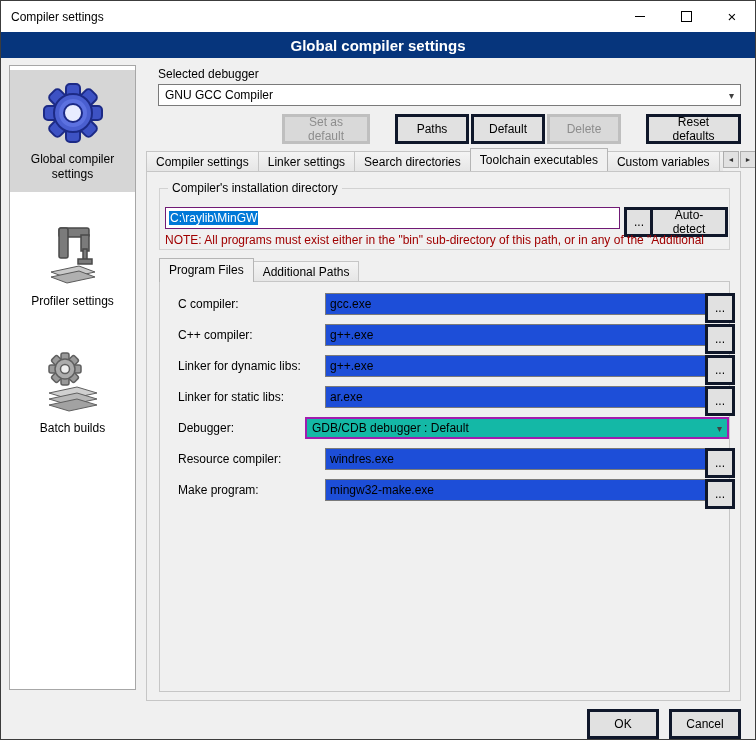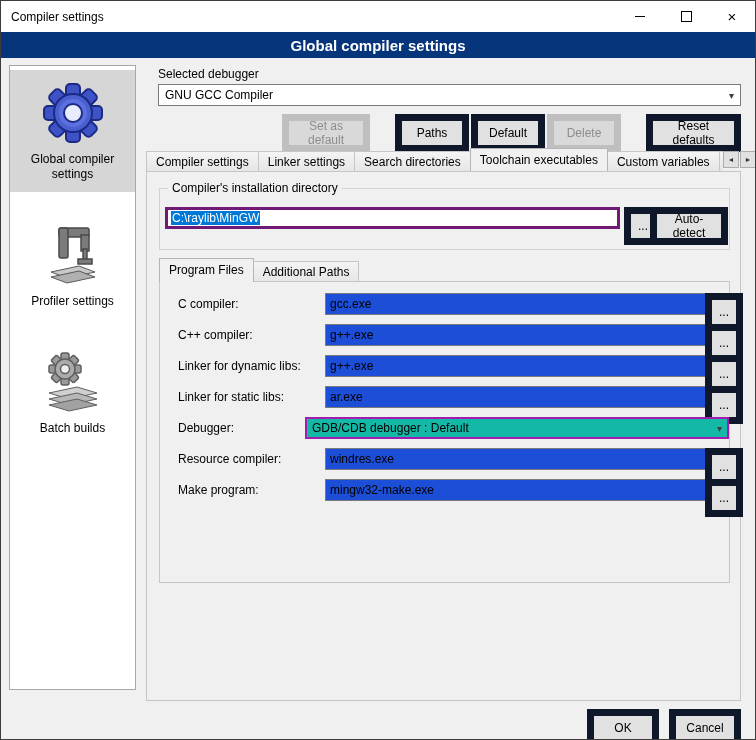--- a/index.html
+++ b/index.html
@@ -27,21 +27,21 @@
   .side-item.selected{background:#d6d6d6;}
   .side-item.mt1{margin-top:2px;}
   .side-item.mt2{margin-top:20px;}
   .side-icon{width:64px;height:64px;}
   
   .lbl-selected{position:absolute;left:157px;top:66px;}
   .sel-combo{position:absolute;left:157px;top:83px;width:583px;height:22px;background:#fff;border:1px solid #7a7a7a;
     box-sizing:border-box;display:flex;align-items:center;padding:0 6px;cursor:default;}
   .combo-arrow{margin-left:auto;font-size:10px;color:#404040;}
   
-  .btn{position:absolute;height:23px;background:#e1e1e1;border:7px solid #0f172a;box-sizing:border-box;
+  .btn{position:absolute;height:23px;background:#e1e1e1;border:3px solid #0f172a;box-sizing:border-box;
     display:flex;align-items:center;justify-content:center;font-size:12px;font-family:inherit;cursor:default;padding:12px;}
   .btn.disabled{background:#d9d9d9;border-color:#bfbfbf;color:#8d8d8d;}
   .b-setdef{left:281px;top:113px;width:88px;}
   .b-copy{left:394px;top:113px;width:74px;}
   .b-rename{left:470px;top:113px;width:74px;}
   .b-delete{left:546px;top:113px;width:74px;}
   .b-reset{left:645px;top:113px;width:95px;}
   
   .tabs{position:absolute;left:145px;top:147px;width:577px;height:23px;display:flex;align-items:flex-end;overflow:hidden;}
   .tab{height:20px;line-height:20px;padding:0 9px;white-space:nowrap;background:linear-gradient(#f4f4f4,#e6e6e6);
@@ -51,29 +51,29 @@
   .tab-clip{max-width:40px;overflow:hidden;padding-right:0;}
   .tab-scroll{position:absolute;top:150px;width:16px;height:17px;background:#e1e1e1;border:1px solid #adadad;
     box-sizing:border-box;display:flex;align-items:center;justify-content:center;font-size:7px;color:#333;cursor:default;}
   .ts-left{left:722px;}
   .ts-right{left:739px;}
   
   .tab-panel{position:absolute;left:145px;top:170px;width:595px;height:530px;border:1px solid #c6c6c6;
     box-sizing:border-box;background:#f0f0f0;z-index:1;}
   .groupbox{position:absolute;left:12px;top:16px;width:571px;height:62px;border:1px solid #d2d2d2;box-sizing:border-box;}
   .groupbox-label{position:absolute;left:8px;top:-8px;background:#f0f0f0;padding:0 4px;}
-  .install-input{position:absolute;left:18px;top:35px;width:455px;height:22px;background:#fff;border:3px solid #701a75;
+  .install-input{position:absolute;left:18px;top:35px;width:455px;height:22px;background:#fff;border:1px solid #701a75;
     box-sizing:border-box;display:flex;align-items:center;padding:0 3px;cursor:text;}
   .sel-text{background:#0078d7;color:#fff;padding:0 1px;}
   .b-browse-install{left:477px;top:35px;width:22px;}
   .b-autodetect{left:503px;top:35px;width:78px;}
   .note{position:absolute;left:18px;top:61px;width:562px;color:#a00000;white-space:nowrap;overflow:hidden;}
   
   .subtabs{position:absolute;left:12px;top:87px;height:22px;display:flex;align-items:flex-end;}
-  .subpanel{position:absolute;left:12px;top:109px;width:571px;height:302px;border:1px solid #c6c6c6;box-sizing:border-box;background:#f0f0f0;}
+  .subpanel{position:absolute;left:12px;top:109px;width:571px;height:411px;border:1px solid #c6c6c6;box-sizing:border-box;background:#f0f0f0;}
   .frow{position:absolute;left:0;width:100%;height:22px;}
   .flabel{position:absolute;left:18px;top:4px;}
   .ftext{position:absolute;left:145px;top:0;width:396px;height:22px;box-sizing:border-box;border:1px solid #7a7a7a;
     padding:2px 4px;font-family:inherit;font-size:12px;background:#1d4ed8;margin-left:20px;}
   .fbrowse{left:545px;top:0;width:24px;height:22px;}
   .fcombo{position:absolute;left:145px;top:0;width:424px;height:22px;border:2px solid #a21caf;background:#14b8a6;
     box-sizing:border-box;display:flex;align-items:center;padding:0 5px;cursor:default;}
   
   .b-ok{left:586px;top:708px;width:72px;}
   .b-cancel{left:668px;top:708px;width:72px;}
@@ -187,20 +187,21 @@
   <div class="tab-panel">
 
     <div class="groupbox">
       <span class="groupbox-label">Compiler's installation directory</span>
     </div>
     <div class="install-input">
       <span class="sel-text">C:\raylib\MinGW</span>
     </div>
     <button class="btn b-browse-install">...</button>
     <button class="btn b-autodetect">Auto-detect</button>
+    <div class="note">NOTE: All programs must exist either in the "bin" sub-directory of this path, or in any of the "Additional</div>
 
     <div class="subtabs">
       <div class="tab active">Program Files</div>
       <div class="tab">Additional Paths</div>
     </div>
 
     <div class="subpanel">
 
       <div class="frow" style="top:11px">
         <span class="flabel">C compiler:</span>

